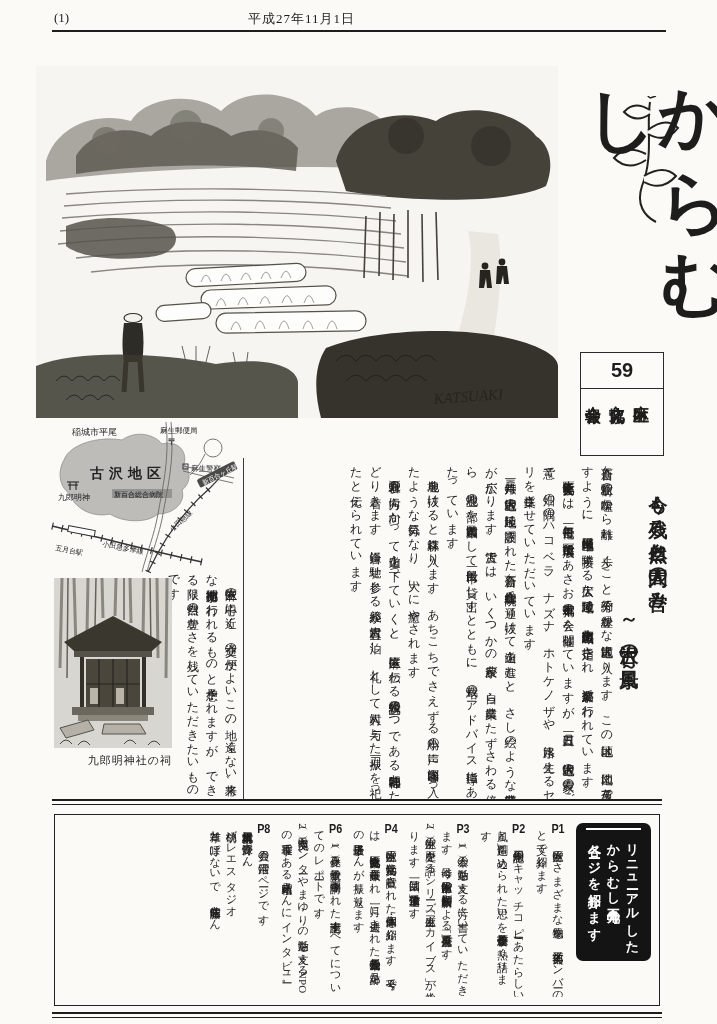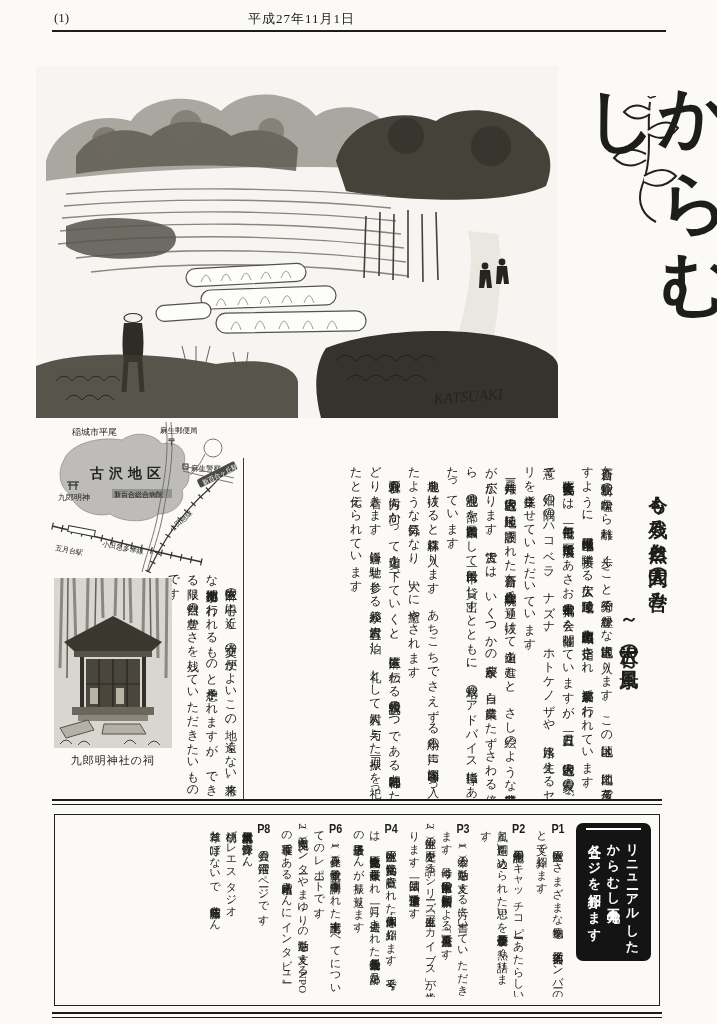--- a/index.html
+++ b/index.html
@@ -28,21 +28,21 @@
           font-size:12px;line-height:19.3px;letter-spacing:0.55px;overflow:hidden;}
   .body-a p,.body-b p{margin:0;}
   .ind{text-indent:12.5px;}
   .vrule{left:243px;top:458px;width:1px;height:342px;background:#3a3a3a;}
   .body-b{left:154px;top:566px;width:86px;height:232px;writing-mode:vertical-rl;
           font-size:12px;line-height:19px;letter-spacing:0.3px;overflow:hidden;}
   .credit{text-indent:116px;}
   
   .map{left:50px;top:420px;}
   .shrine{left:54px;top:578px;}
-  .shrine-cap{left:54px;top:753px;width:118px;text-align:center;font-size:11px;letter-spacing:1px;}
+  .shrine-cap{left:54px;top:753px;width:118px;text-align:right;font-size:11px;letter-spacing:1px;}
   
   .rule-a{left:52px;top:799px;width:610px;border-top:2.5px solid #1d1d1b;}
   .rule-b{left:52px;top:804px;width:610px;border-top:1px solid #1d1d1b;}
   .cbox{left:54px;top:814px;width:606px;height:192px;border:1.5px solid #222;box-sizing:border-box;background:#fbfaf7;}
   .cbox-in{position:absolute;top:8px;bottom:8px;left:8px;right:8px;writing-mode:vertical-rl;overflow:hidden;}
   .cb-head{position:relative;background:#141414;color:#fff;border-radius:7px;height:118px;
            padding:12px 9px 8px 9px;margin-left:10px;
            font-family:"Liberation Sans","DejaVu Sans",sans-serif;font-size:13px;font-weight:bold;
            line-height:19px;letter-spacing:1px;}
   .cb-head::before{content:"";position:absolute;top:5px;left:10px;right:10px;height:2px;background:#fff;}
@@ -142,20 +142,28 @@
       <path d="M52,6 C48,30 56,60 44,90 C38,108 46,120 58,126"></path>
       <path d="M52,14 q-16,-10 -26,2 q12,12 26,2" fill="#fbfaf7"></path>
       <path d="M50,34 q18,-14 30,-2 q-12,16 -30,6" fill="#fbfaf7"></path>
       <path d="M48,58 q-20,-10 -32,4 q14,14 32,2" fill="#fbfaf7"></path>
       <path d="M46,80 q20,-12 32,0 q-14,16 -32,6" fill="#fbfaf7"></path>
       <path d="M52,2 l6,-2 M52,2 l-4,-4" stroke-width="1.4"></path>
     </g>
   </svg>
   <div class="abs callig">からむし</div>
 
+  <div class="abs issue-box">
+    <div class="issue-num">59</div>
+    <div class="issue-org">
+      <p>麻生区</p>
+      <p>文化協</p>
+      <p>会会報</p>
+    </div>
+  </div>
 
   <div class="abs art-title">今も残る自然と人間の営み</div>
   <div class="abs art-sub">～古沢の風景～</div>
 
   <div class="abs body-a">
     <p>新百合ヶ丘駅前の喧噪から離れ、歩くこと約十分で緑豊かな古沢地区に入ります。この地区は、地図に灰色で示すように、稲城市平尾地区に隣接する広大な丘陵地域で、市街化調整区域に指定され、近郊農業が行われています。</p>
     <p class="ind">麻生区文化協会では、毎年一月七日に区役所前広場であさお古風七草粥の会を開催していますが、一月五日に、古沢地区の農家のご厚意で、畑の隅のハコベラ、ナズナ、ホトケノザや、水路に生えるセリを採集させていただいています。</p>
     <p class="ind">二〇一二年八月に古沢地区の丘陵地に開設された新百合ヶ丘総合病院を通り抜けて山道を進むと、さし絵のような農業地区が広がります。古沢では、いくつかの農家が、自ら農業にたずさわる傍ら、農地の一部を市民農園として一般市民に貸し出すとともに、栽培のアドバイス指導にあたっています。</p>
     <p class="ind">農地を抜けると森林に入ります。あちこちでさえずる小鳥の声に深山幽谷に入ったような気分になり、大いに癒やされます。</p>
     <p class="ind">五月台駅の方向に向かって山道を下っていくと、麻生区に伝わる義経伝説の一つである九郎明神社にたどり着きます。鎌倉に馳せ参じる義経が古沢村に一泊し、礼として村人に与えた刀一振りを祀ったと伝えられています。</p>

